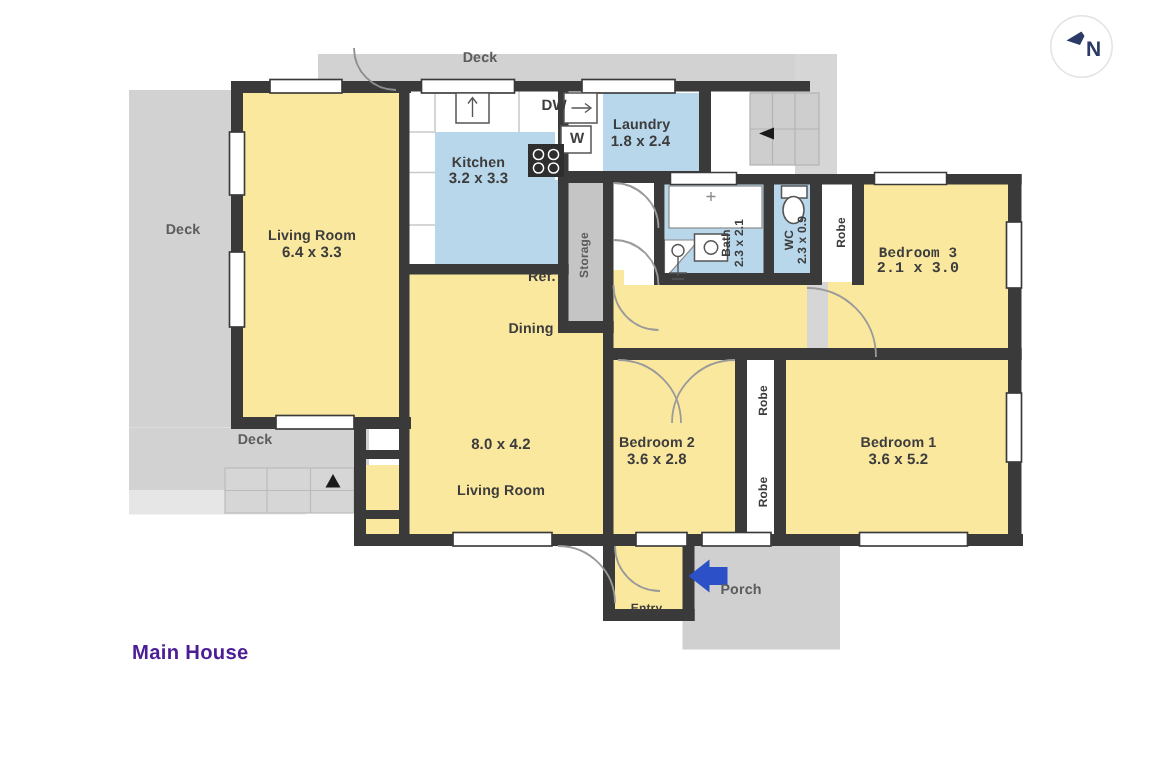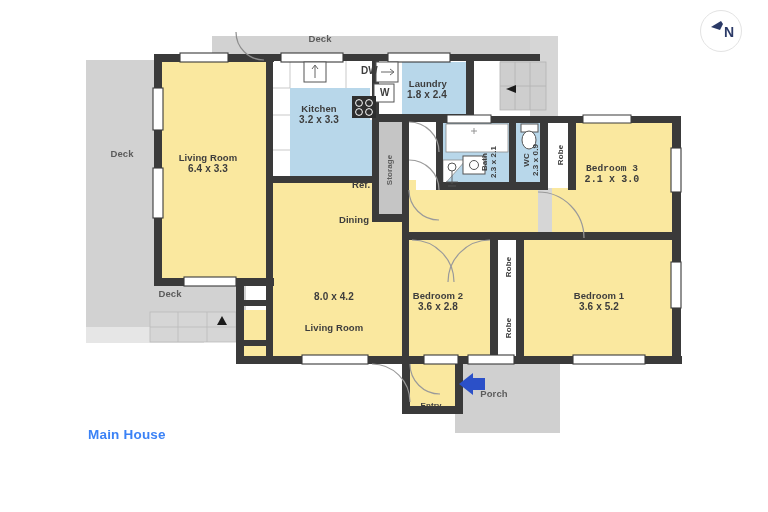--- a/index.html
+++ b/index.html
@@ -31,21 +31,21 @@
     letter-spacing:.1px;
   }
   .lbl .n { display:block; font-size:9.5px; font-weight:700; }
   .lbl .d { display:block; font-size:10px; font-weight:700; }
   .lbl.sm .n, .lbl.sm .d { font-size:8px; }
   .lbl.gray .n, .lbl.gray .d { color:#5c5c5c; font-weight:700; }
   .vert { transform-origin:center center; }
 
   
   .footer { position:absolute; left:0; top:455px; width:768px; height:57px; background:#fff; }
-  .mainhouse { position:absolute; left:88px; top:427px; font-size:13.5px; font-weight:700; color:#3b82f6; letter-spacing:.2px;}
+  .mainhouse { position:absolute; left:88px; top:427px; font-size:13.5px; font-weight:700; color:#4c1d95; letter-spacing:.2px;}
 </style>
 </head>
 <body>
 
 <svg id="plan" viewBox="0 0 768 512">
   <defs>
     <pattern id="deckLines" width="26" height="26" patternUnits="userSpaceOnUse">
       <rect width="26" height="26" fill="#d2d2d2"></rect>
       <path d="M0 0 H26 M0 0 V26" stroke="#c2c2c2" stroke-width="0.8"></path>
     </pattern>

